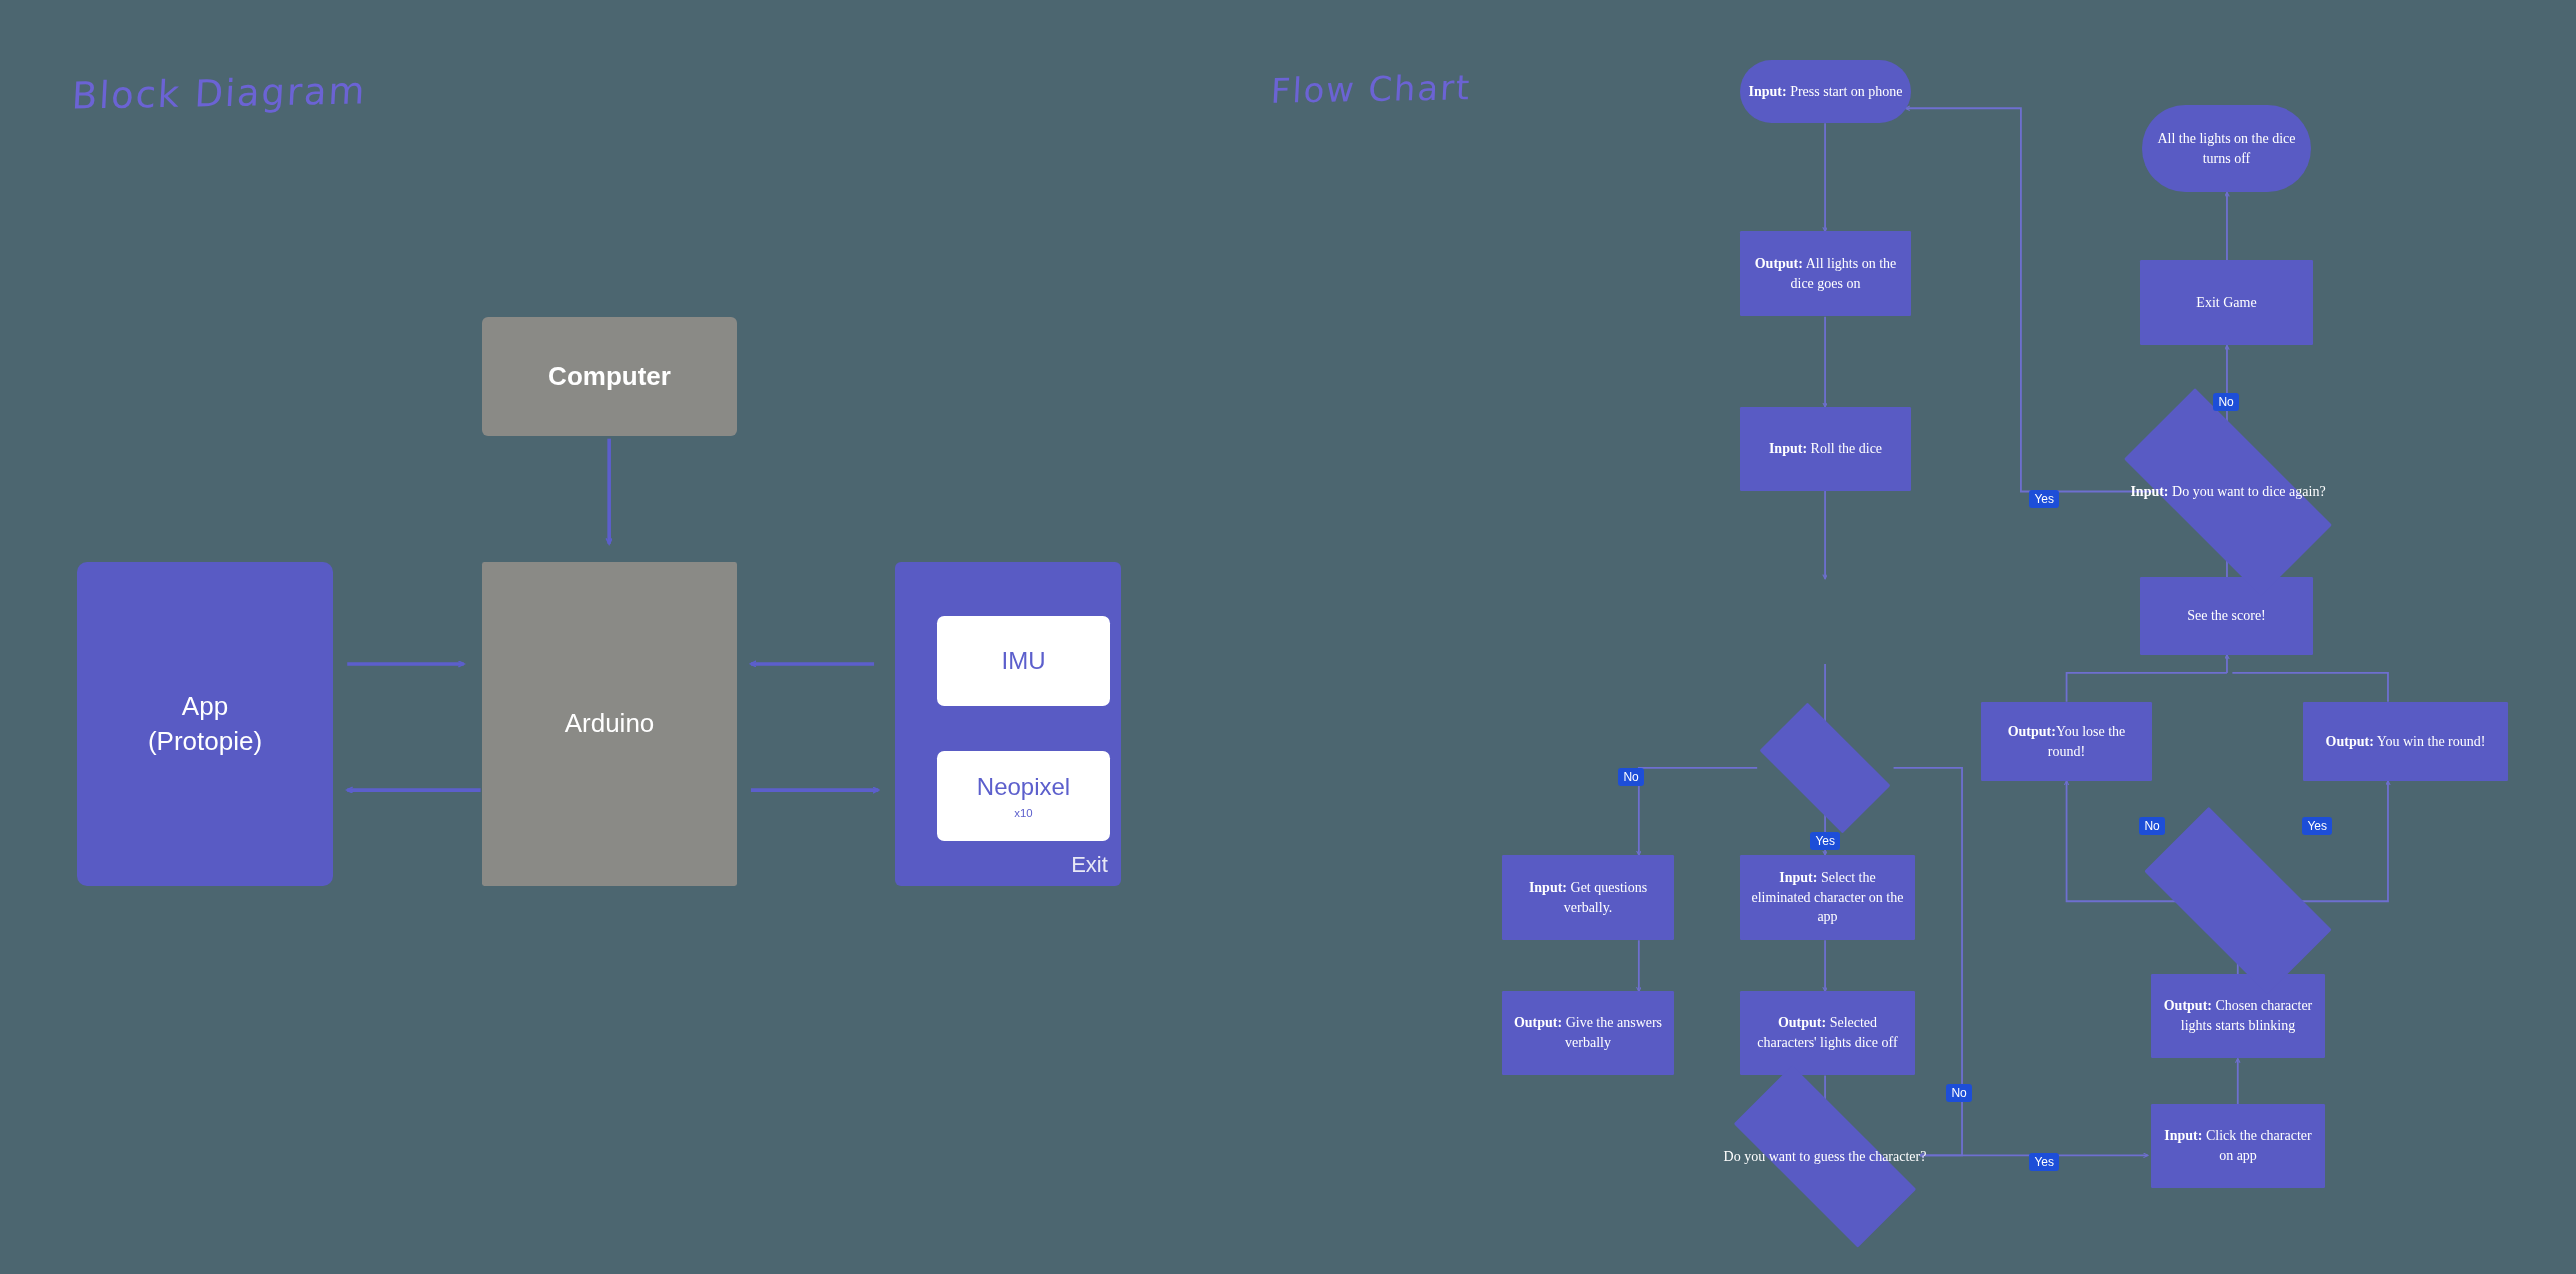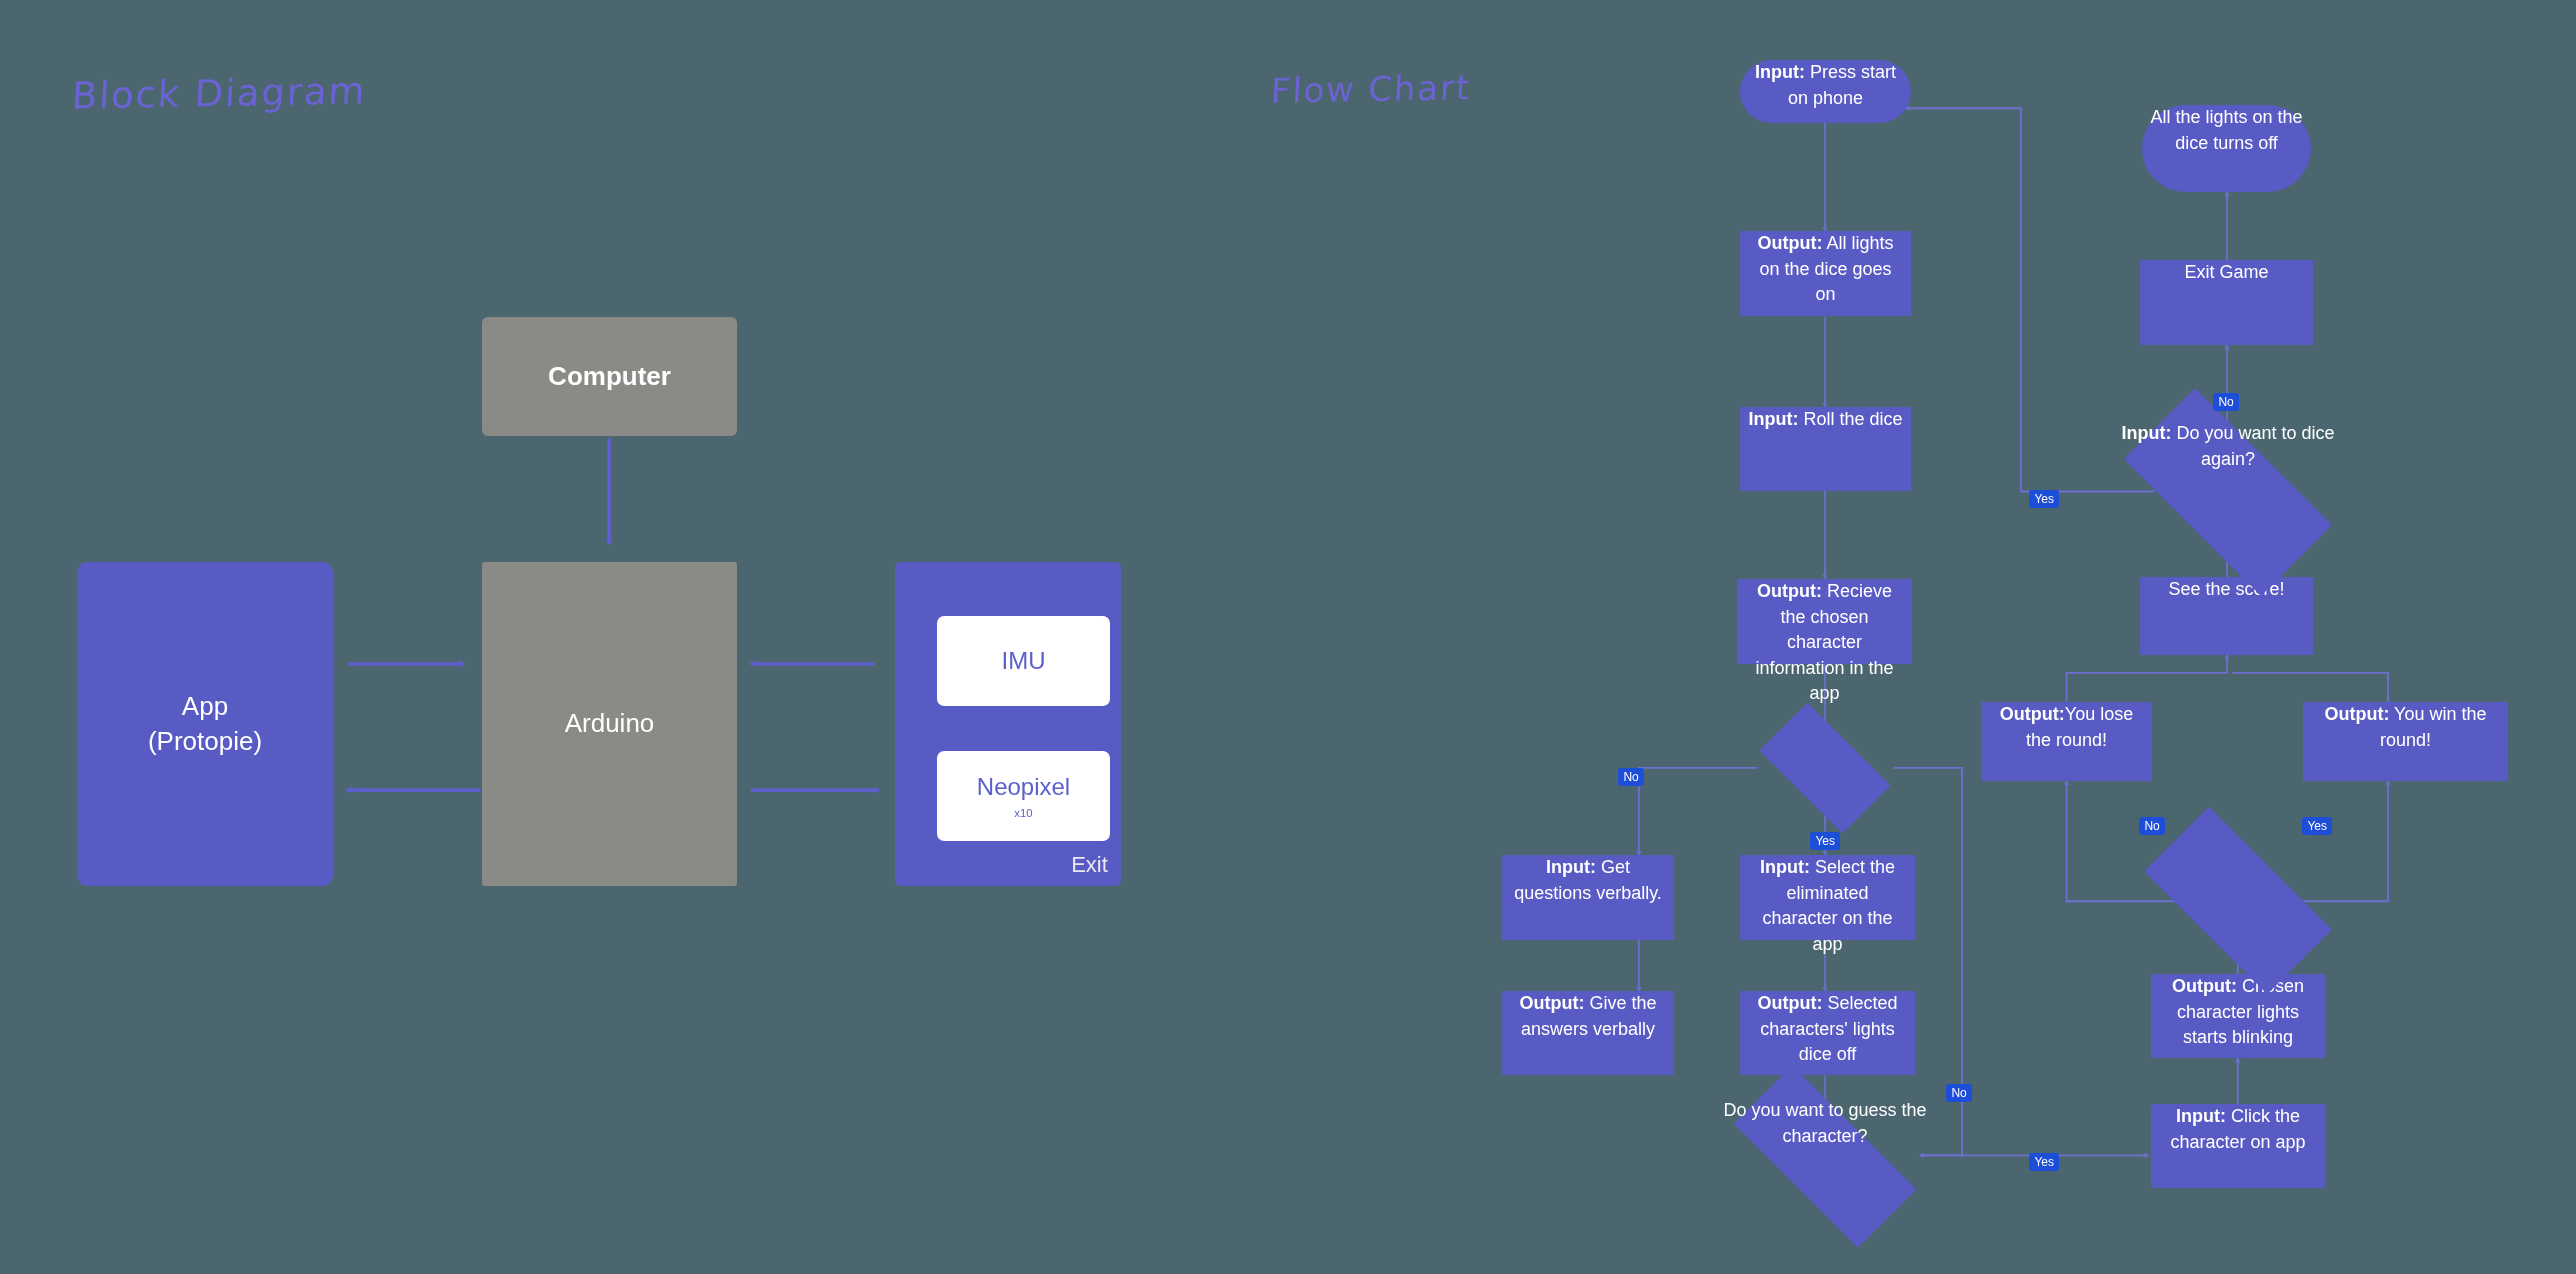--- a/index.html
+++ b/index.html
@@ -59,26 +59,27 @@
   }
 
   
   .svgfull{position:absolute;left:0;top:0;width:2576px;height:1275px;pointer-events:none;}
 
   
   .fc{
     position:absolute;
     background:#595bc4;
     color:#ffffff;
-    display:flex;align-items:flex-start;justify-content:center;
+    display:flex;align-items:center;justify-content:center;
     text-align:center;
-    font-size:18px;
+    font-size:14px;
     line-height:1.42;
     padding:0 8.4px;
     box-sizing:border-box;
+    font-family:Liberation Serif, serif;
   }
   .fc b{font-weight:bold;}
   .fc.pill{border-radius:54px;}
   .fc.rect{border-radius:1.2px;}
 
   
   .fc.diamond{
     background:transparent;
     padding:0;
   }
@@ -210,23 +211,20 @@
   </div>
 
   <div class="fc rect" style="left:1740px;top:231px;width:171px;height:85px;">
     <span><b>Output:</b><span> All lights on the dice goes on</span></span>
   </div>
 
   <div class="fc rect" style="left:1740px;top:407px;width:171px;height:84px;">
     <span><b>Input:</b><span> Roll the dice</span></span>
   </div>
 
-  <div class="fc rect" style="left:1737px;top:579px;width:175px;height:85px;">
-    <span><b>Output:</b><span> Recieve the chosen character information in the app</span></span>
-  </div>
 
   <div class="fc diamond faint" style="left:1742px;top:720px;width:166px;height:96px;">
     <div class="dia-shape"></div>
     <div class="dia-label"></div>
   </div>
 
   <div class="fc rect" style="left:1502px;top:855px;width:172px;height:85px;">
     <span><b>Input:</b><span> Get questions verbally.</span></span>
   </div>
 

